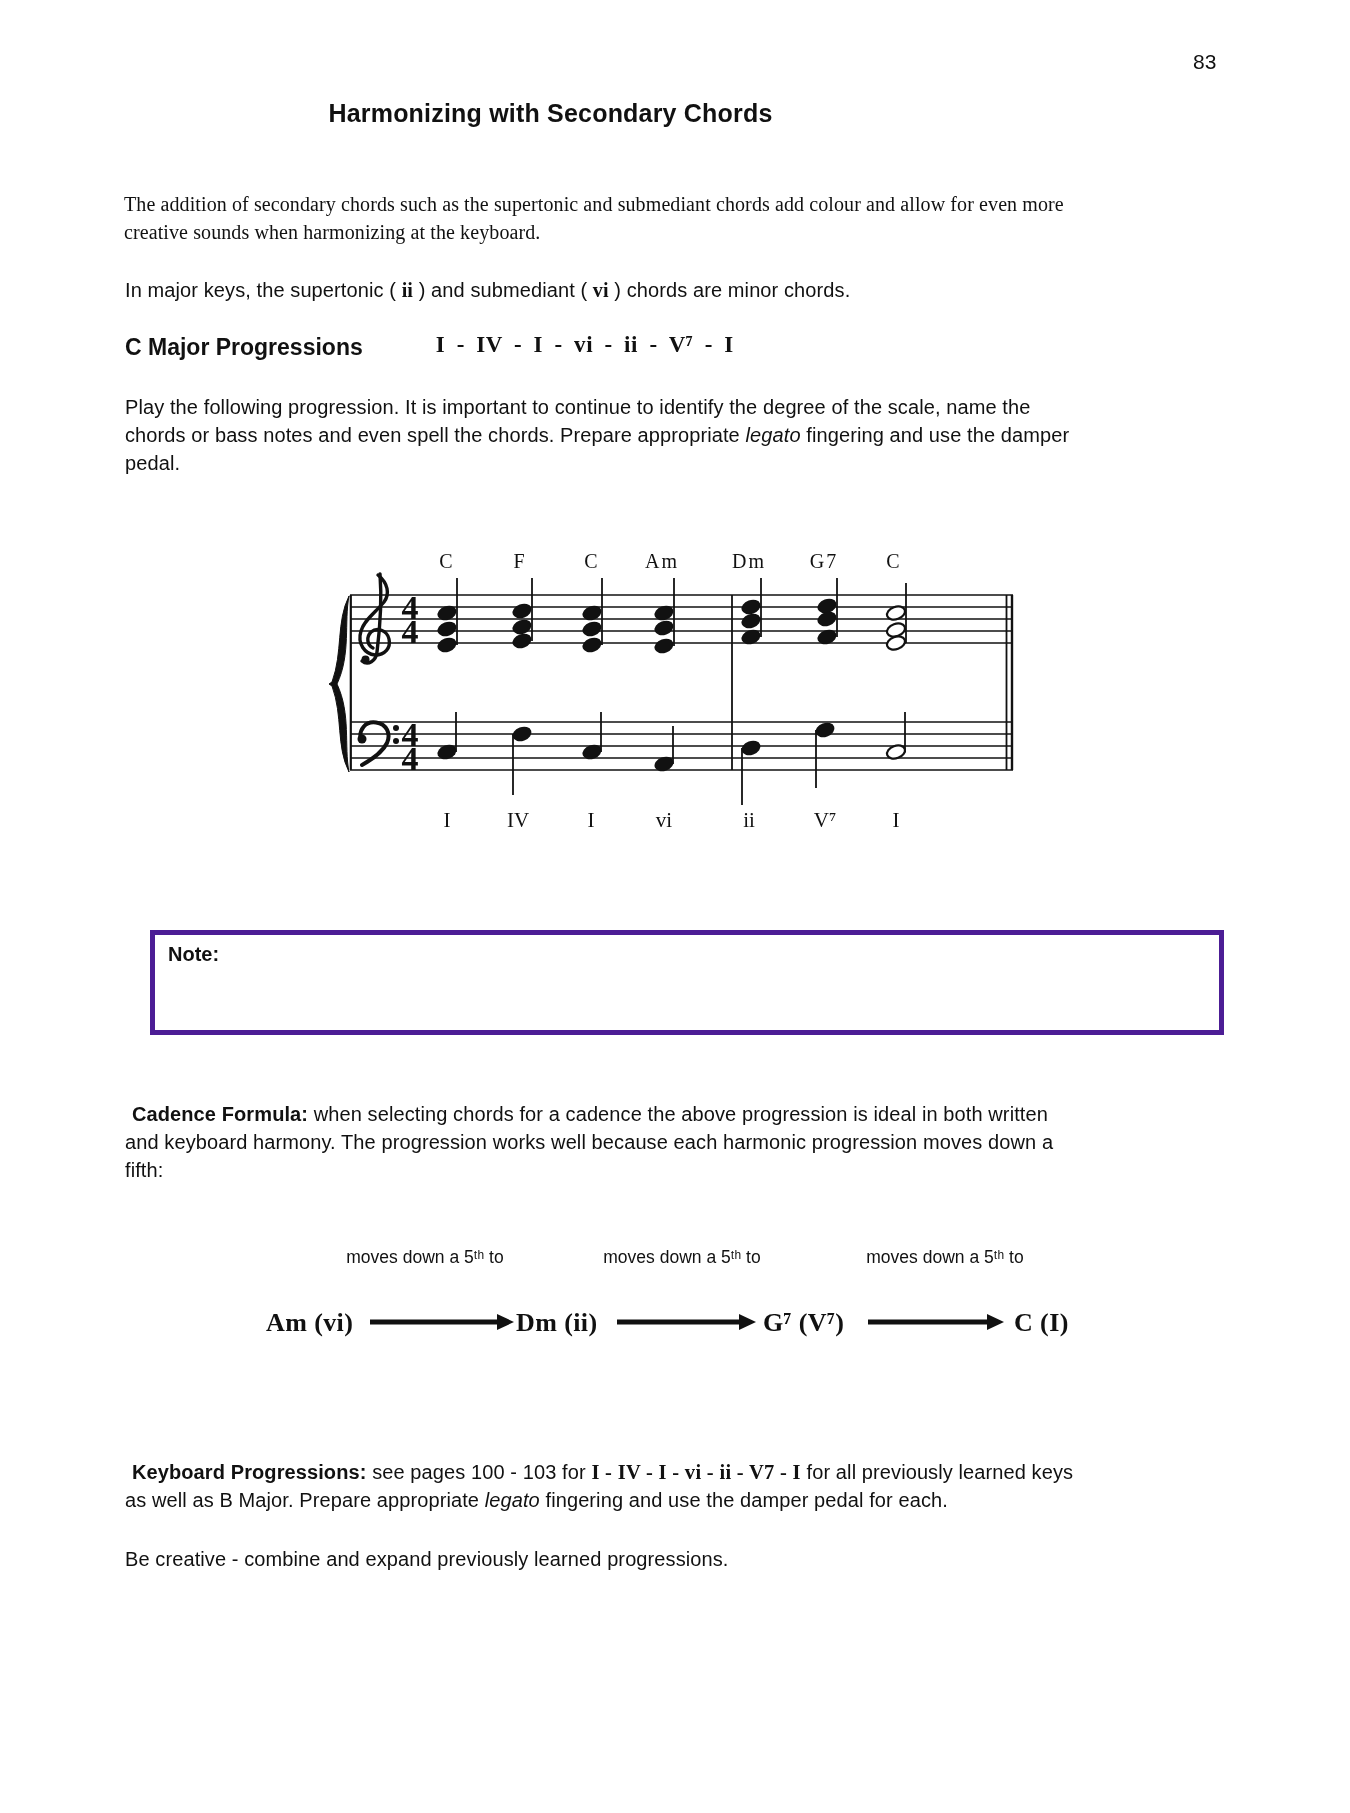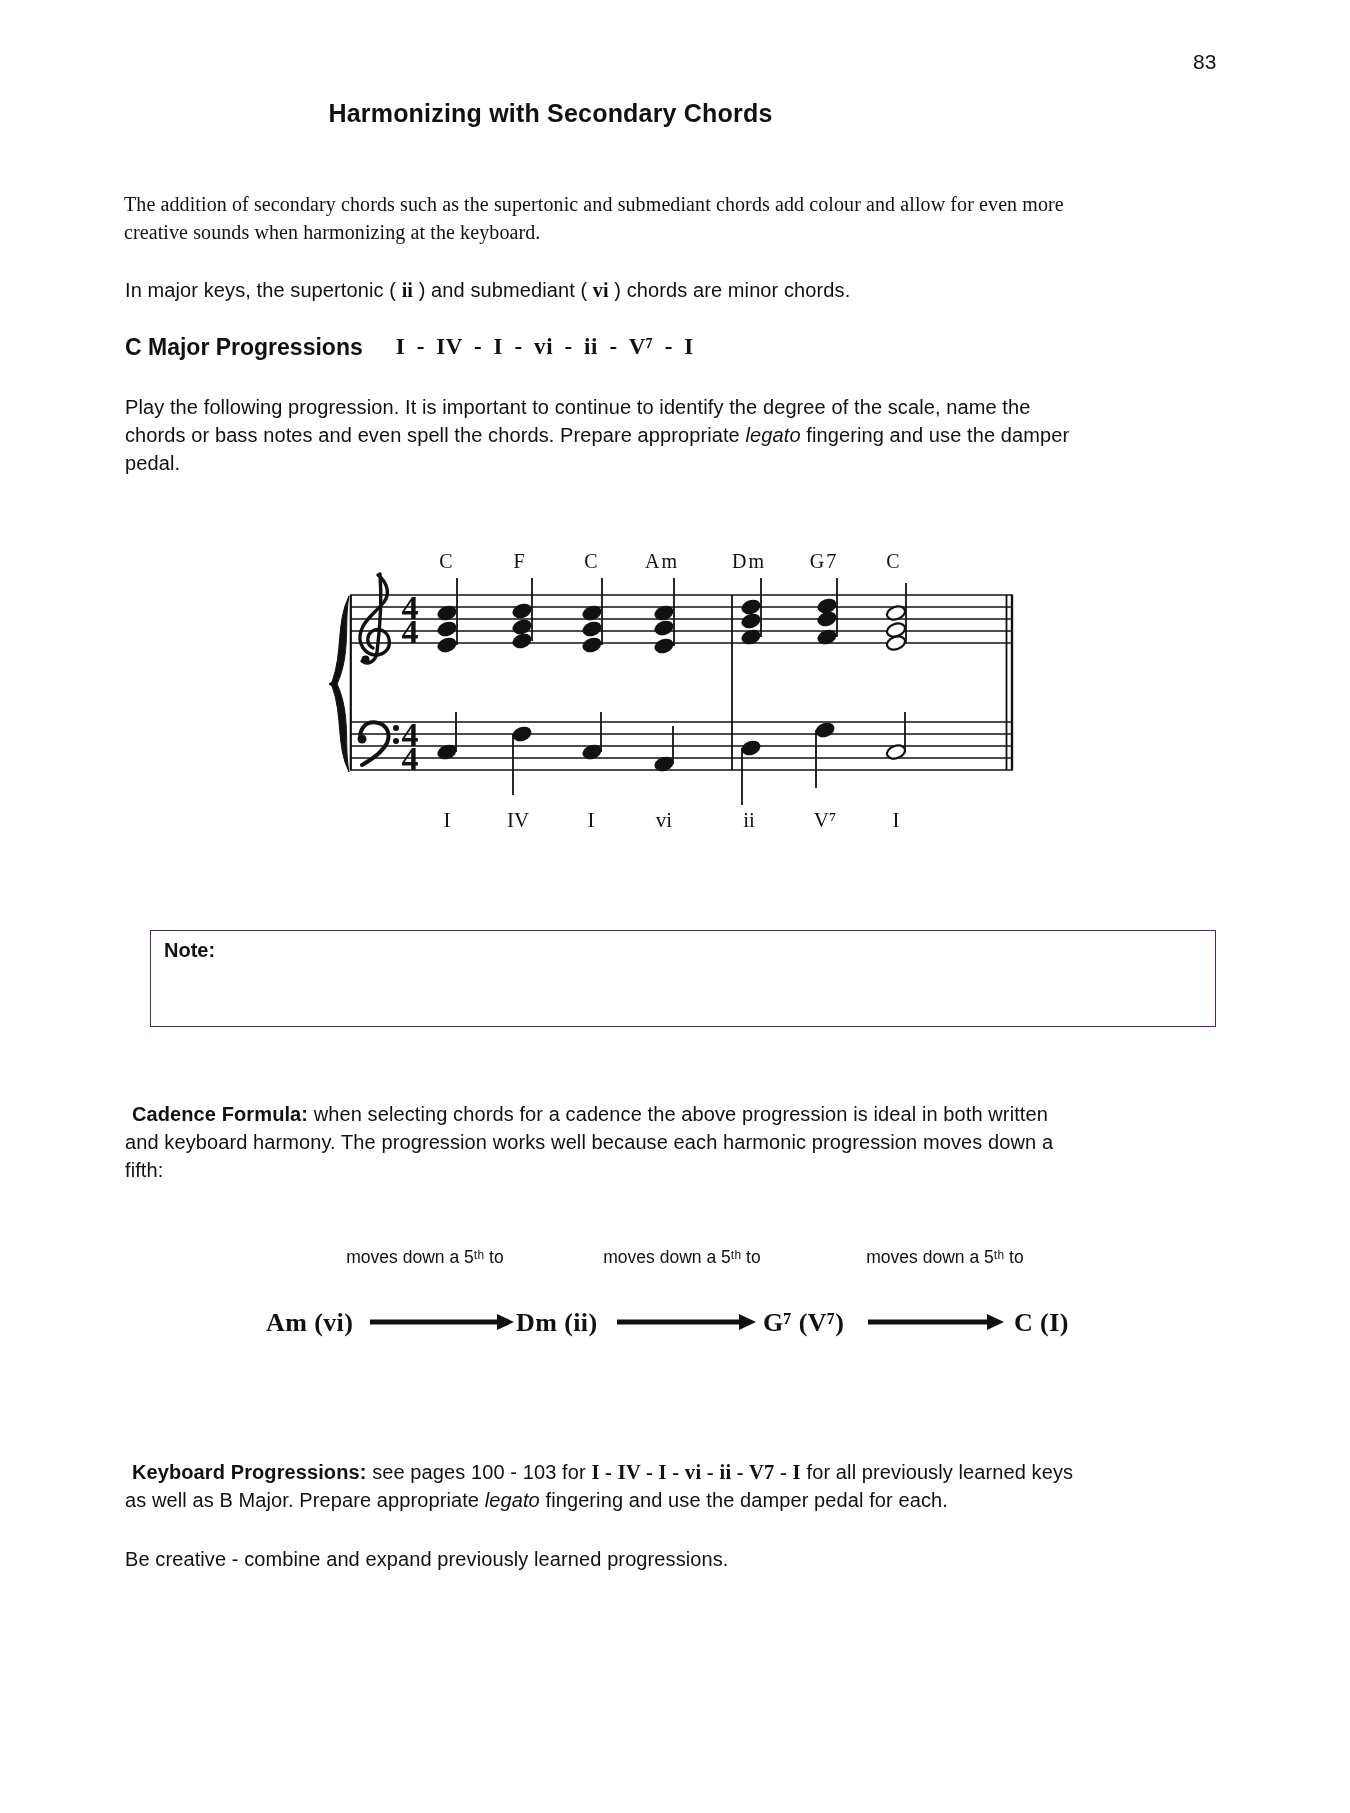--- a/index.html
+++ b/index.html
@@ -10,26 +10,26 @@
   }
   .abs{position:absolute;}
   .body-text{font-size:20px;line-height:28px;letter-spacing:.1px;}
   .b{font-weight:bold;margin-left:7px;}
   .i{font-style:italic;}
   #page-number{left:1193px;top:50px;font-size:21px;}
   #doc-title{left:0;top:99px;width:1101px;text-align:center;font-size:25px;font-weight:bold;letter-spacing:.2px;}
   #intro-p1{left:124px;top:190px;width:962px;font-family:Liberation Serif, serif;}
   #intro-p2{left:125px;top:276px;width:1100px;}
   #intro-p2 .rn{font-family:"Liberation Serif","DejaVu Serif",serif;font-weight:bold;}
-  #section-heading-row{left:125px;top:332px;width:1150px;display:flex;align-items:center;}
+  #section-heading-row{left:125px;top:332px;width:1150px;display:flex;align-items:flex-start;gap:40px;}
   #section-heading{font-size:23px;font-weight:bold;line-height:30px;}
   #section-progression{margin-left:33px;font-family:"Liberation Serif","DejaVu Serif",serif;font-weight:bold;font-size:23px;word-spacing:5px;letter-spacing:.6px;}
   #play-para{left:125px;top:393px;width:958px;}
   #score-svg{left:0;top:0;width:1350px;height:1813px;pointer-events:none;}
-  #note-box{left:150px;top:930px;width:1064px;height:95px;border:1px solid #4c1d95;}
+  #note-box{left:150px;top:930px;width:1064px;height:95px;border:5px solid #4c1d95;}
   #note-label{left:13px;top:8px;font-size:20px;font-weight:bold;}
   #note-text{left:97px;top:33px;width:970px;}
   #cadence-para{left:125px;top:1100px;width:962px;}
   .move-label{top:1247px;font-size:17.5px;transform:translateX(-50%);white-space:nowrap;}
   #move-label-1{left:425px;}
   #move-label-2{left:682px;}
   #move-label-3{left:945px;}
   .cadence-chord{top:1308px;font-family:"Liberation Serif","DejaVu Serif",serif;font-weight:bold;font-size:26px;white-space:nowrap;letter-spacing:.4px;}
   #cadence-chord-1{left:266px;}
   #cadence-chord-2{left:516px;}

